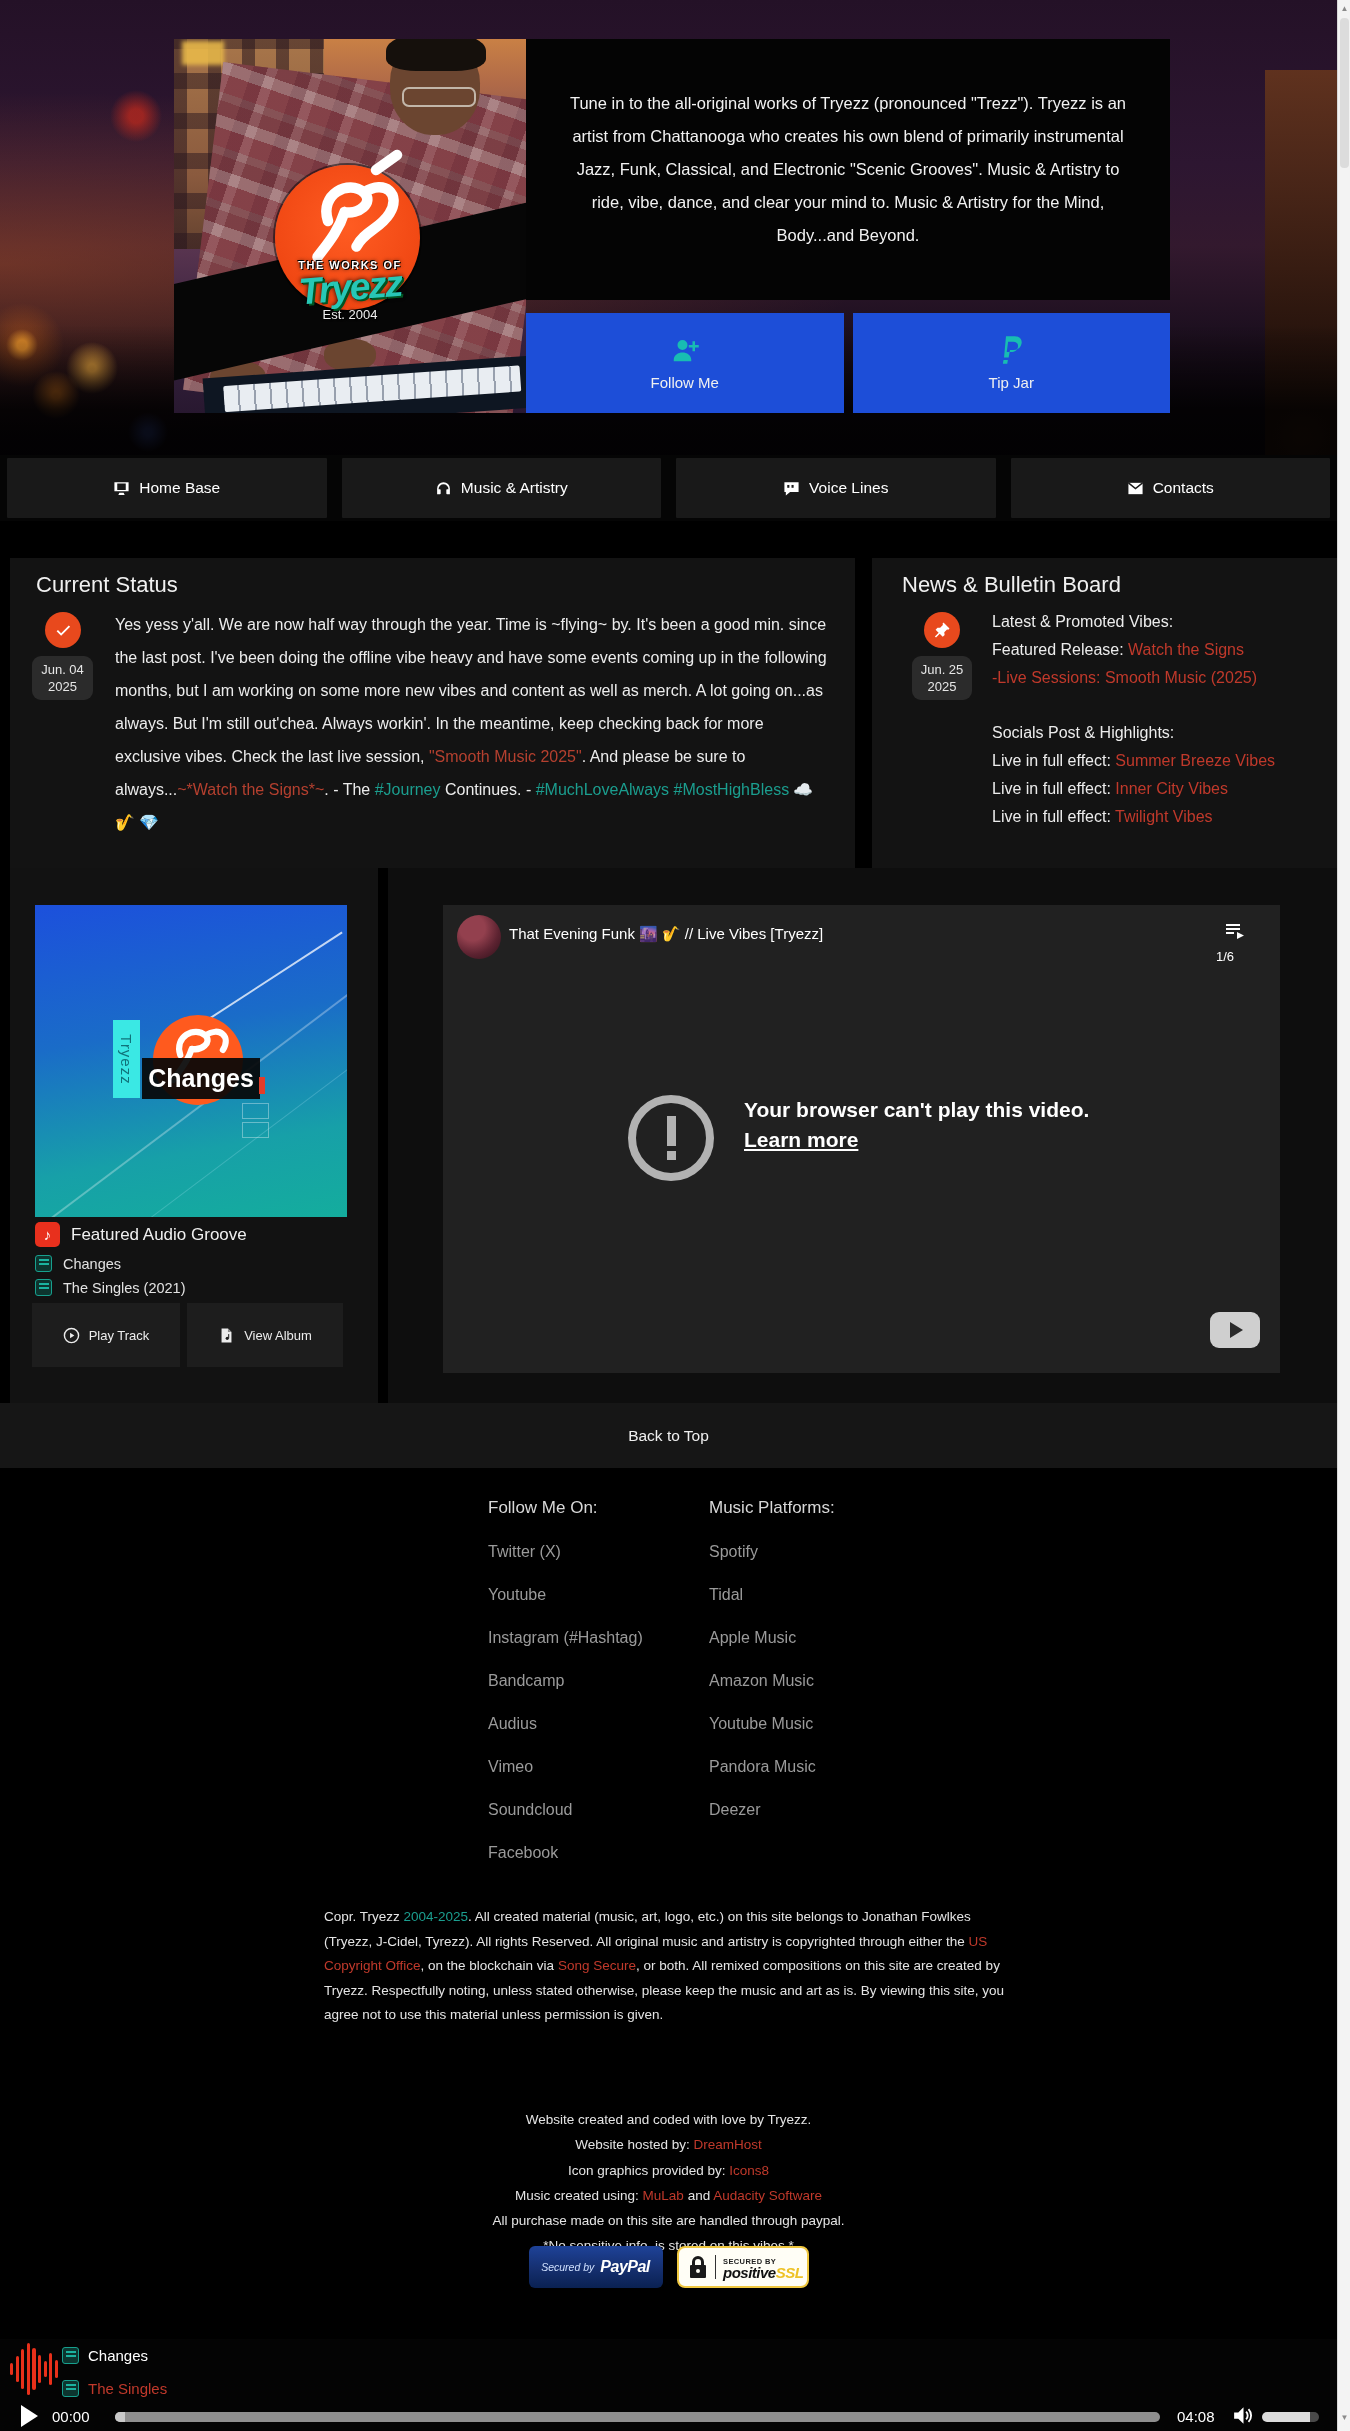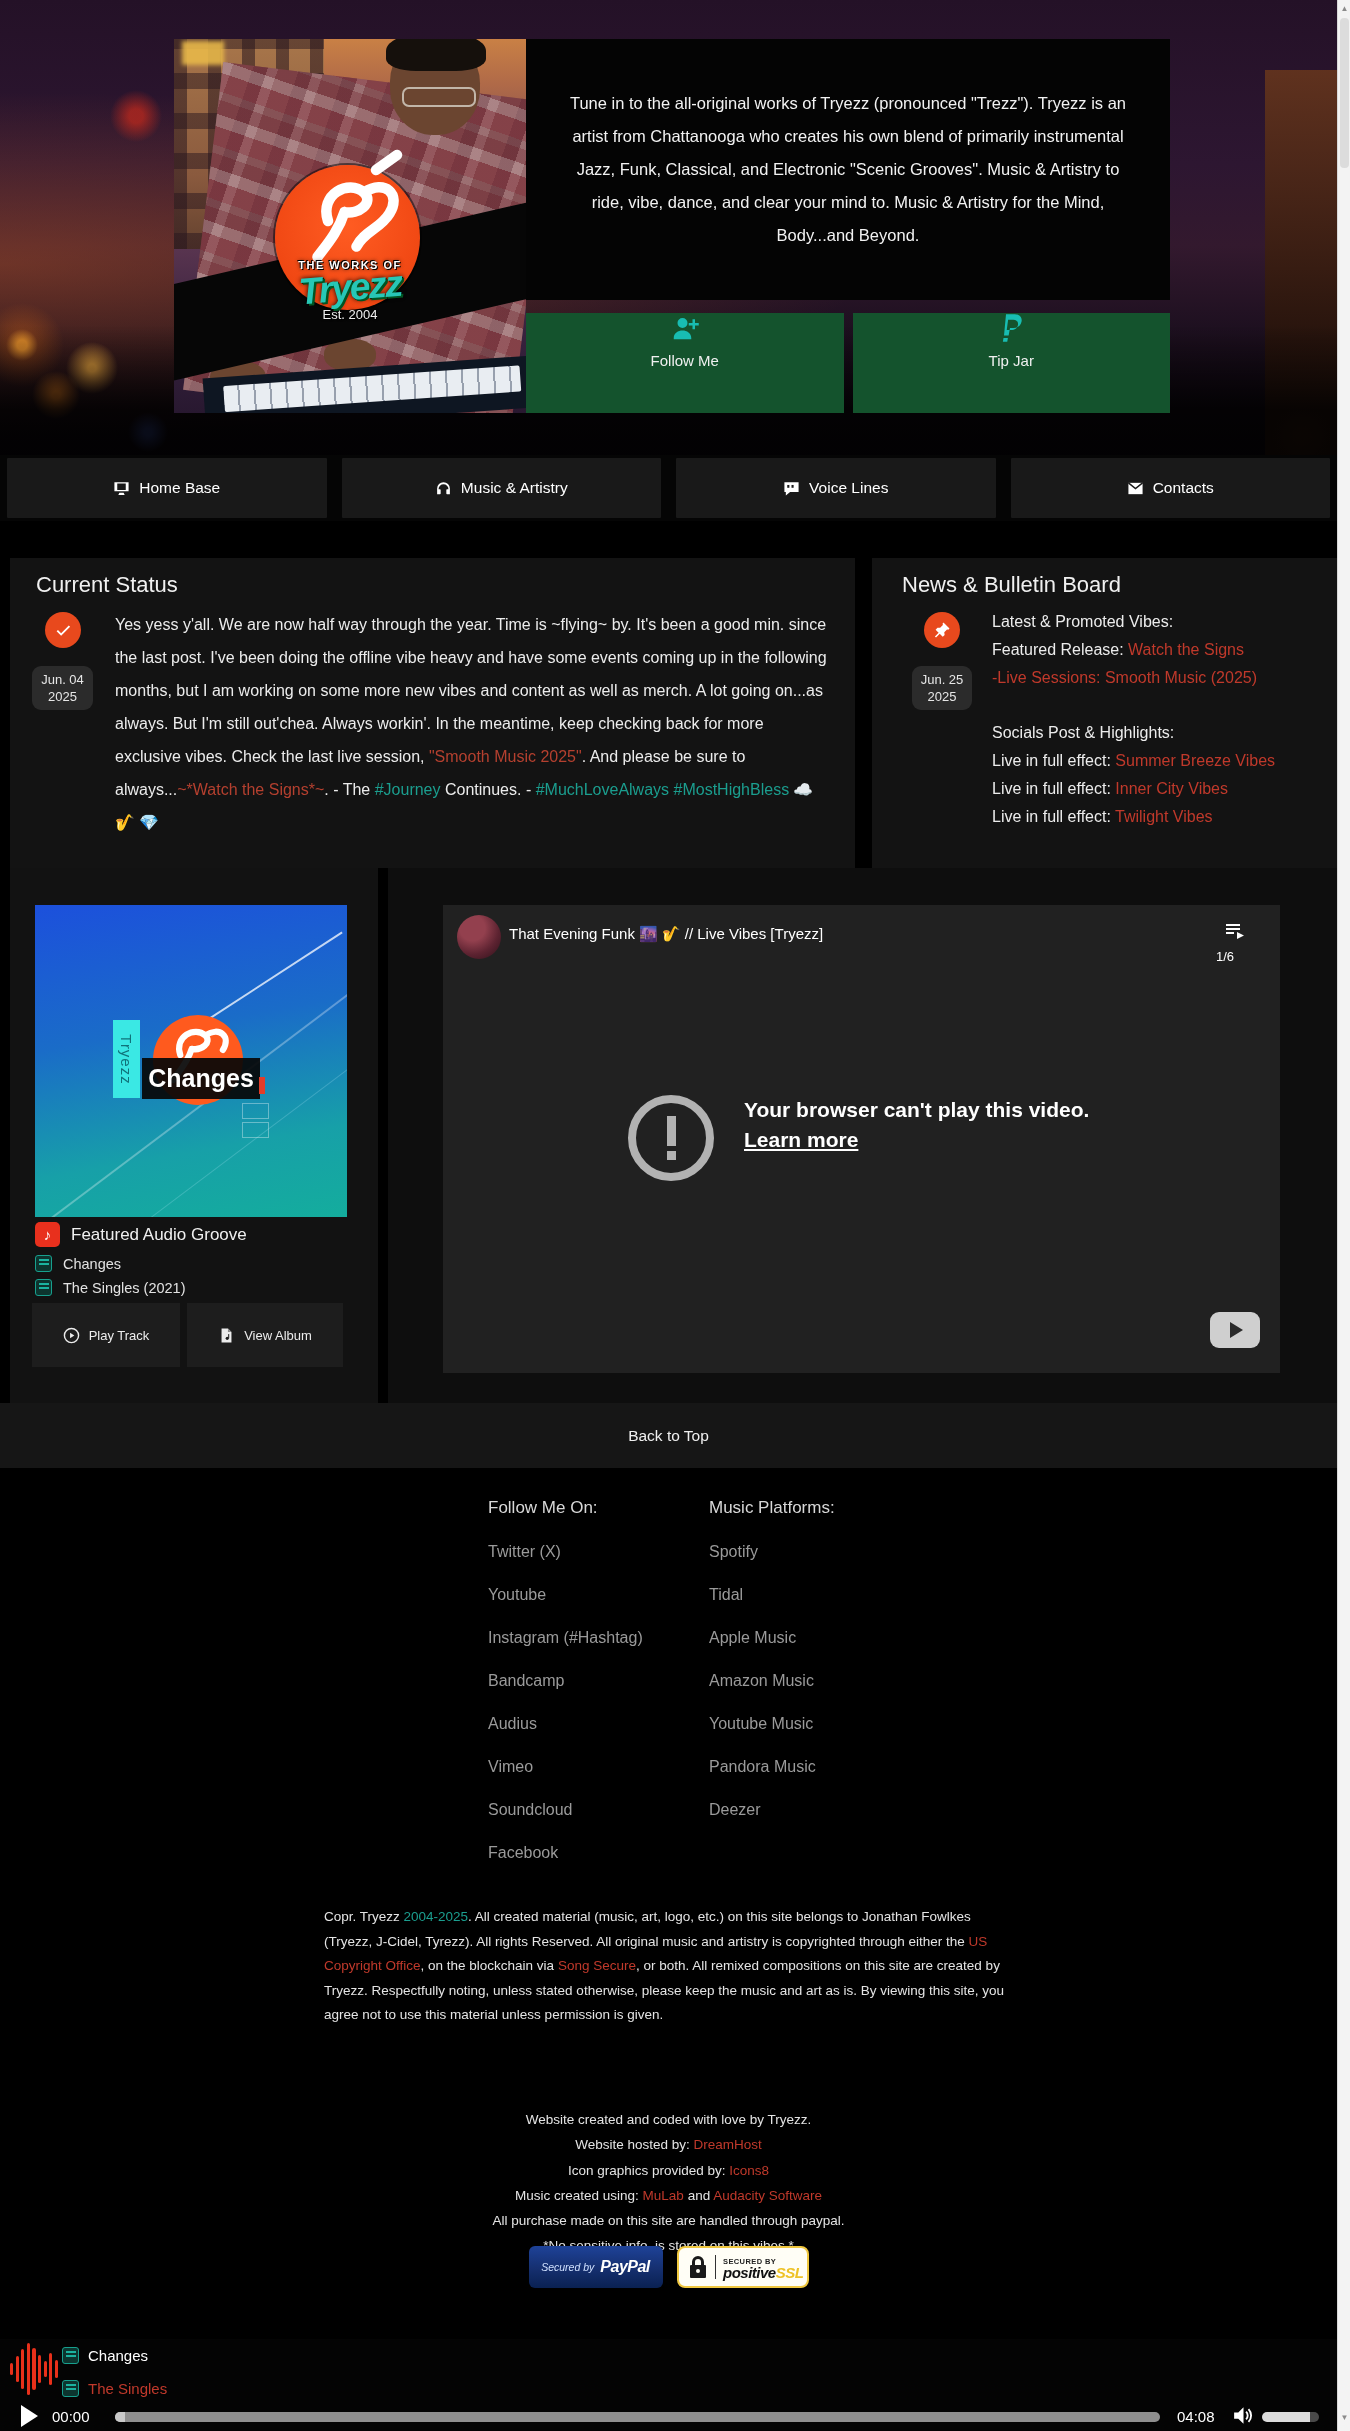--- a/index.html
+++ b/index.html
@@ -56,40 +56,40 @@
   .logo-worksof{font-size:11px;letter-spacing:1.5px;color:#fff;text-transform:uppercase;font-weight:bold;
     text-shadow:1px 1px 0 #000,-1px -1px 0 #000,0 0 4px #000;}
   .logo-name{font-size:37px;font-style:italic;font-weight:bold;color:#27c7b6;line-height:34px;transform:rotate(-5deg);
     text-shadow:2px 2px 0 #052,0 0 5px #000,1px 1px 0 #000;letter-spacing:-2px;}
   .logo-est{font-size:13px;color:#efefef;text-shadow:1px 1px 0 #000,0 0 3px #000;margin-top:2px;}
 
   .hero-right{width:644px;display:flex;flex-direction:column;flex:none;}
   .hero-about{height:261px;background:#040404;display:flex;align-items:center;justify-content:center;
     padding:0 42px;box-sizing:border-box;text-align:center;color:#f2f2f2;font-size:16.5px;line-height:33px;}
   .hero-ctas{display:flex;gap:9px;margin-top:13px;height:100px;}
-  .cta{flex:1;background:#14532d;display:flex;flex-direction:column;align-items:center;justify-content:flex-start;gap:9px;
+  .cta{flex:1;background:#1d4ed8;display:flex;flex-direction:column;align-items:center;justify-content:center;gap:9px;
     color:#f0f0f0;font-size:15px;cursor:pointer;}
   .cta svg{width:30px;height:30px;fill:#18bdb2;}
 
   
   .navbar{left:0;top:455px;width:1337px;height:66px;background:#050505;display:flex;gap:15px;
     padding:3px 7px 0;box-sizing:border-box;}
   .nav-btn{flex:1;background:#191919;display:flex;align-items:center;justify-content:center;gap:9px;
     color:#fff;font-size:15.5px;height:60px;cursor:pointer;border-radius:1px;}
   .nav-btn svg{width:17px;height:17px;fill:#fff;flex:none;}
 
   
   .panels{left:10px;top:558px;width:1330px;height:310px;display:flex;gap:17px;}
   .panel{background:#131313;box-sizing:border-box;}
   .panel-left{width:845px;}
   .panel-right{flex:1;}
   .panel h2{margin:14px 0 0 26px;font-size:22px;font-weight:400;color:#f0f0f0;}
   .panel-right h2{margin-left:30px;}
   .post{display:flex;margin-top:10px;}
-  .post-meta{width:105px;display:flex;flex-direction:column;align-items:center;gap:18px;flex:none;padding-top:4px;}
+  .post-meta{width:105px;display:flex;flex-direction:column;align-items:center;gap:8px;flex:none;padding-top:4px;}
   .panel-right .post-meta{width:100px;margin-left:20px;}
   .badge-icon{width:36px;height:36px;border-radius:50%;background:#e8491d;display:flex;align-items:center;justify-content:center;}
   .badge-icon svg{width:18px;height:18px;fill:#fff;}
   .date-pill{background:#2b2b2b;border-radius:9px;padding:5px 9px;text-align:center;font-size:13px;line-height:17px;color:#e6e6e6;}
   .post-body{flex:1;color:#ececec;font-size:16px;line-height:33px;padding-right:28px;}
   .news-body{line-height:28px;}
   .news-gap{height:27px;}
   .link-red{color:#b5402f;cursor:pointer;}
   .link-red2{color:#c0392b;cursor:pointer;}
   .tag-teal{color:#1b9e8f;cursor:pointer;}

